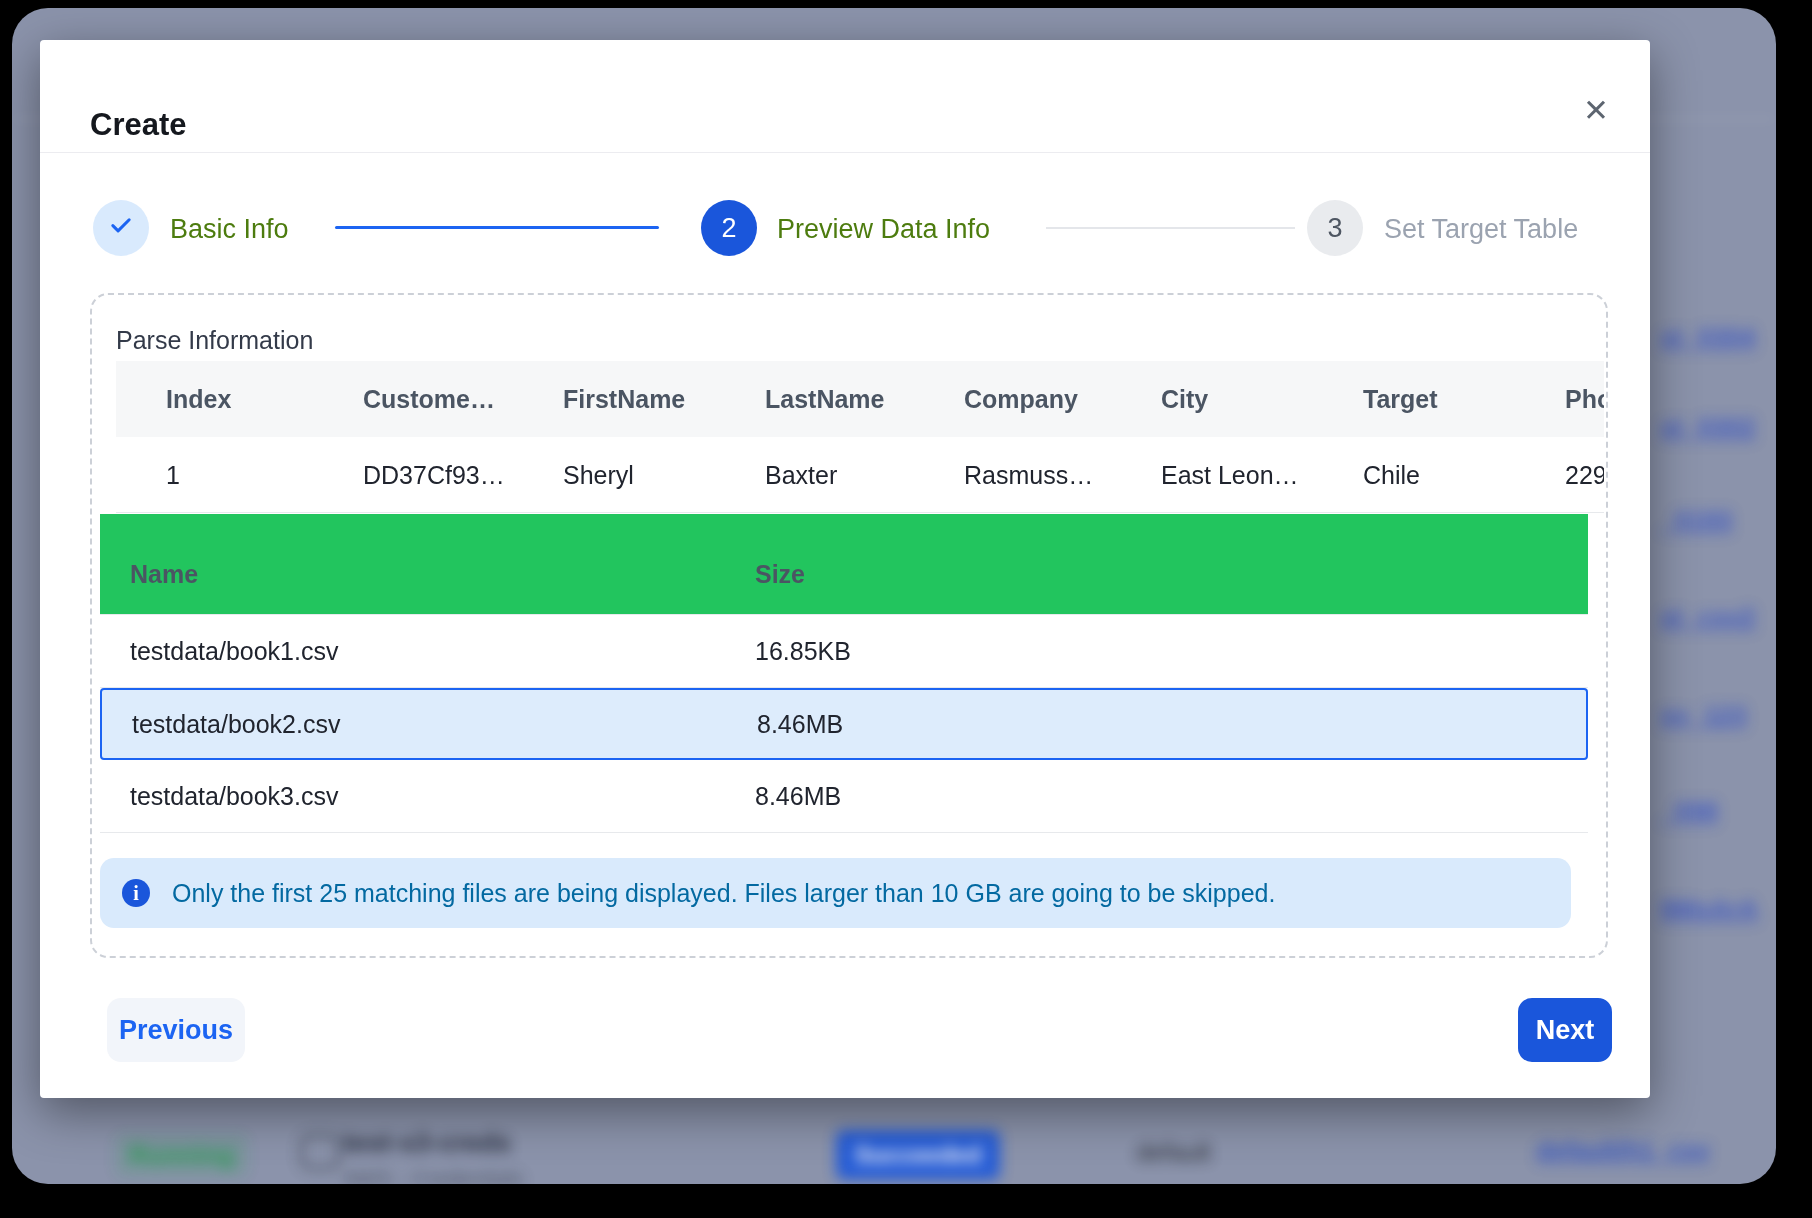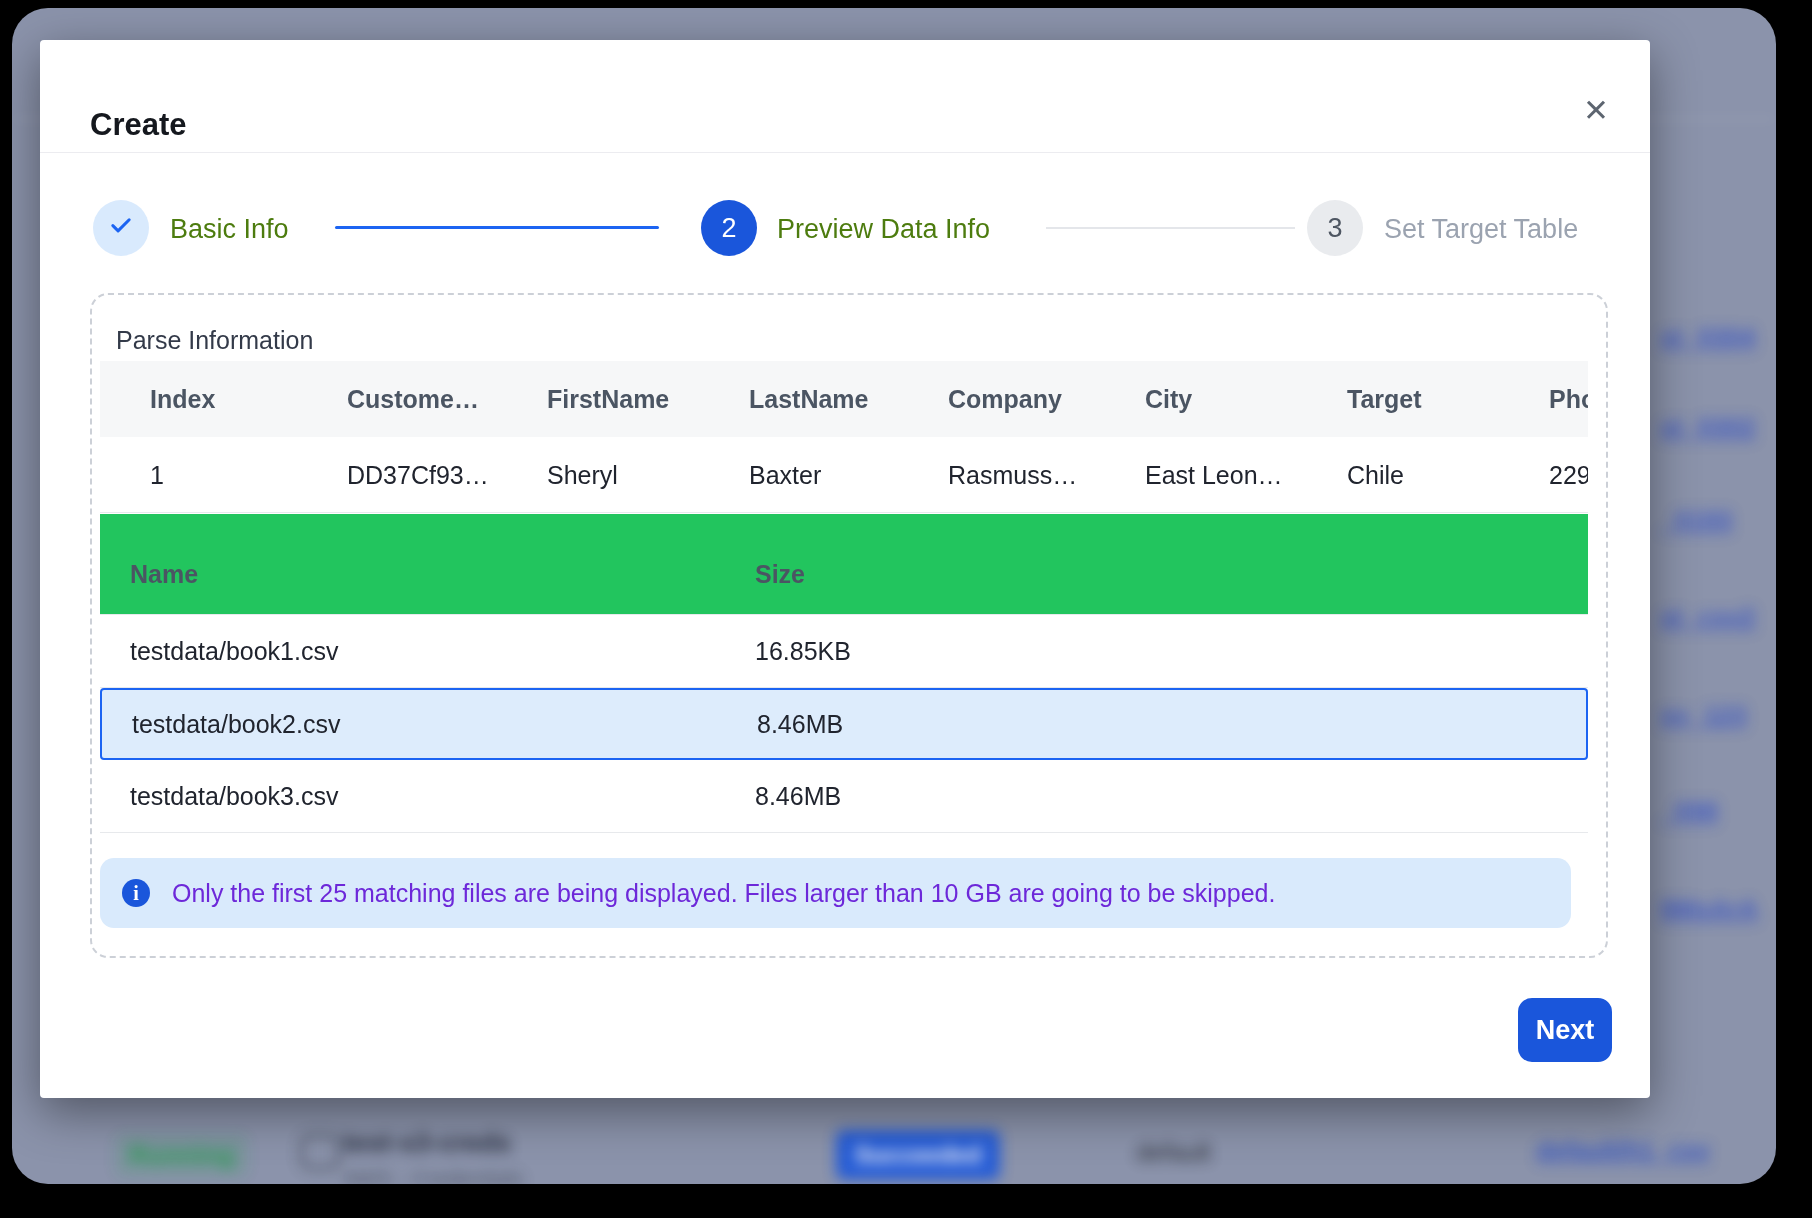--- a/index.html
+++ b/index.html
@@ -68,21 +68,21 @@
   .conn-blue { position:absolute; left:295px; top:186px; width:324px; height:3px; background:#1c64f2; border-radius:2px; }
   .conn-gray { position:absolute; left:1006px; top:187px; width:249px; height:2px; background:#e4e6ea; }
 
   
   .parse-box {
     position:absolute; left:50px; top:253px; width:1514px; height:661px;
     border:2px dashed #ccd0d7; border-radius:18px;
   }
   .parse-title { position:absolute; left:24px; top:31px; font-size:25px; color:#333a49; }
 
-  .ptable { position:absolute; left:8px; top:66px; width:1488px; height:153px; overflow:hidden; }
+  .ptable { position:absolute; left:24px; top:66px; width:1488px; height:153px; overflow:hidden; }
   .ptable-head { position:absolute; left:0; top:0; width:100%; height:76px; background:#f6f7f8; }
   .ptable-row  { position:absolute; left:0; top:76px; width:100%; height:76px; background:#fff; border-bottom:1px solid #e7e9ec; box-sizing:border-box; }
   .pcell { position:absolute; top:50%; transform:translateY(-50%); white-space:nowrap; font-size:25px; }
   .ptable-head .pcell { color:#4b5563; font-weight:700; }
   .ptable-row  .pcell { color:#20242e; }
   .c0{left:50px}.c1{left:247px}.c2{left:447px}.c3{left:649px}.c4{left:848px}.c5{left:1045px}.c6{left:1247px}.c7{left:1449px}
 
   .ftable-head {
     position:absolute; left:8px; top:219px; width:1488px; height:101px;
     background:#22c55e; border-bottom:1px solid #e7e9ec; box-sizing:border-box;
@@ -100,21 +100,21 @@
 
   .notice {
     position:absolute; left:8px; top:563px; width:1471px; height:70px;
     background:#d9eafc; border-radius:14px;
   }
   .info-icon {
     position:absolute; left:22px; top:21px; width:28px; height:28px; border-radius:50%;
     background:#1a56db; color:#fff; font-size:20px; font-weight:700;
     display:flex; align-items:center; justify-content:center; font-family:"Liberation Serif", serif;
   }
-  .notice-text { position:absolute; left:72px; top:50%; transform:translateY(-50%); font-size:25px; color:#6d28d9; white-space:nowrap; }
+  .notice-text { position:absolute; left:72px; top:50%; transform:translateY(-50%); font-size:25px; color:#0369a1; white-space:nowrap; }
 
   
   .btn { position:absolute; top:958px; height:64px; border:none; border-radius:14px; font-size:27px; font-weight:700; font-family:"Liberation Sans", sans-serif; display:flex; align-items:center; justify-content:center; cursor:pointer; }
   .btn-prev { left:67px; width:138px; background:#f2f5fa; color:#1c64f2; }
   .btn-next { left:1478px; width:94px; background:#1a56db; color:#fff; }
 </style>
 </head>
 <body>
 
 <div class="overlay">
@@ -207,14 +207,15 @@
         <span class="fcell-size">8.46MB</span>
       </div>
     </div>
 
     <div class="notice">
       <span class="info-icon">i</span>
       <span class="notice-text">Only the first 25 matching files are being displayed. Files larger than 10 GB are going to be skipped.</span>
     </div>
   </div>
 
+  <button class="btn btn-prev">Previous</button>
   <button class="btn btn-next">Next</button>
 </div>
 
 </body></html>

